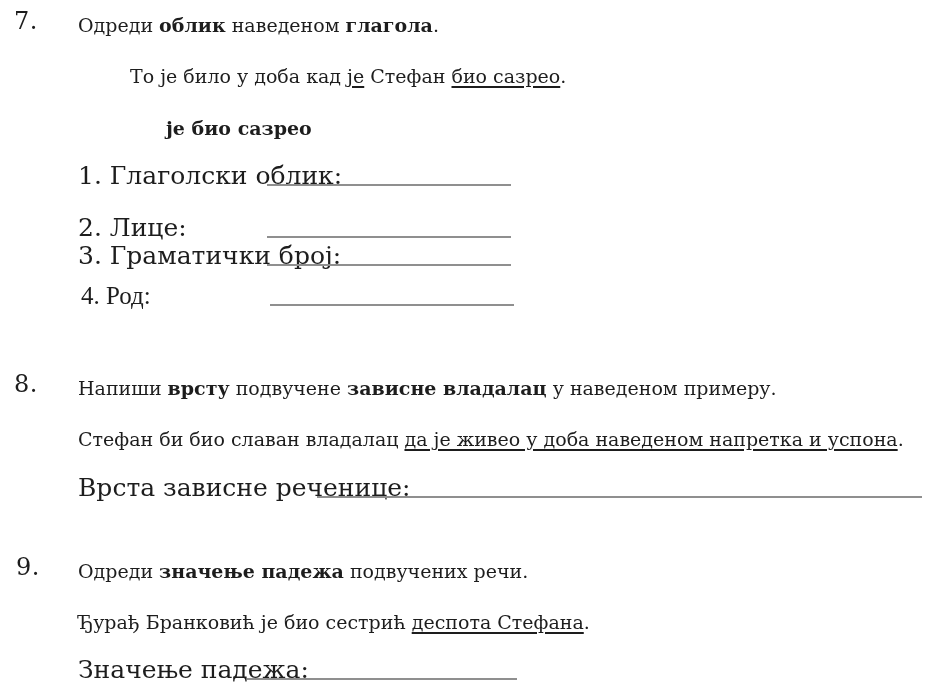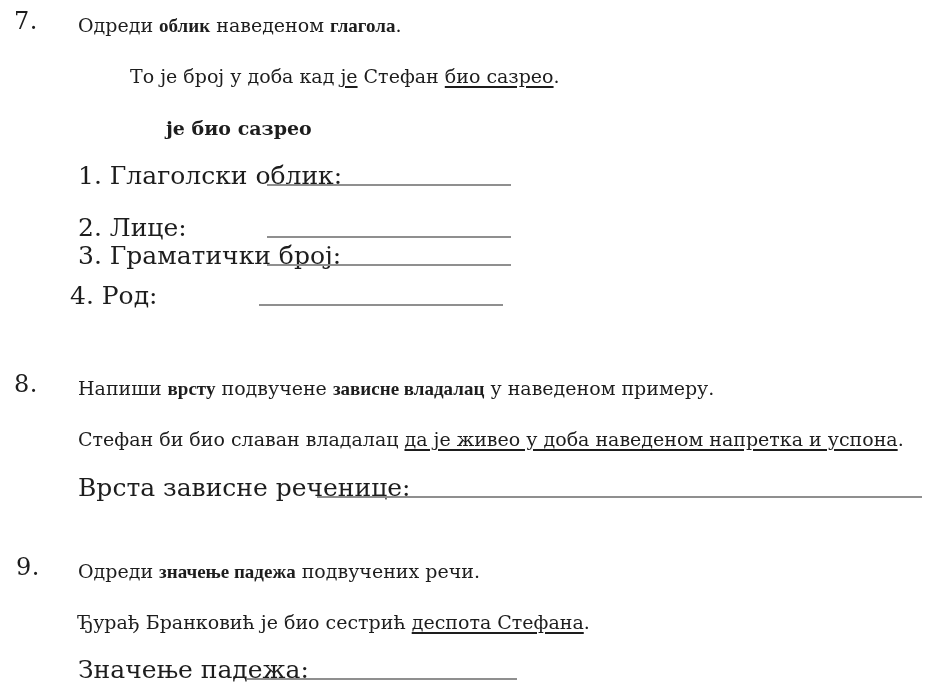--- a/index.html
+++ b/index.html
@@ -20,21 +20,21 @@
   .qnum {
     font-size: 24px;
     line-height: 26px;
     letter-spacing: 0.5px;
   }
   .txt {
     font-size: 19px;
     line-height: 24px;
     white-space: nowrap;
   }
-  .txt .b { font-weight: bold; font-family: Liberation Serif, serif; }
+  .txt .b { font-weight: bold; }
   .txt .u {
     text-decoration: underline;
     text-decoration-thickness: 1.5px;
     text-underline-offset: 3px;
   }
   .bold { font-weight: bold; }
   .fieldrow {
     position: absolute;
     height: 21px;
   }
@@ -60,36 +60,36 @@
   .q9-blank { left: 169px; width: 270px; }
 </style>
 </head>
 <body>
 
 <div class="page">
 
   <div>
     <div class="abs qnum" style="left:14px; top:8px;">7.</div>
     <div class="abs txt" style="left:78px; top:13px;"><span>Одреди </span><span class="b">облик</span><span> наведеном </span><span class="b">глагола</span><span>.</span></div>
-    <div class="abs txt" style="left:130px; top:64px;"><span>То је број у доба кад </span><span class="u">је</span><span> Стефан </span><span class="u">био сазрео</span><span>.</span></div>
+    <div class="abs txt" style="left:130px; top:64px;"><span>То је било у доба кад </span><span class="u">је</span><span> Стефан </span><span class="u">био сазрео</span><span>.</span></div>
     <div class="abs txt bold" style="left:130px; top:116px;margin-left:36px;">је био сазрео</div>
 
     <div class="fieldrow" style="left:78px; top:165px; width:433px;">
       <span class="label">1. Глаголски облик:</span>
       <span class="blank q7-blank"></span>
     </div>
     <div class="fieldrow" style="left:78px; top:205px; width:433px;margin-top:12px;">
       <span class="label">2. Лице:</span>
       <span class="blank q7-blank"></span>
     </div>
     <div class="fieldrow" style="left:78px; top:245px; width:433px;">
       <span class="label">3. Граматички број:</span>
       <span class="blank q7-blank"></span>
     </div>
-    <div class="fieldrow" style="left:70px; top:285px; width:433px;">
+    <div class="fieldrow" style="left:81px; top:285px; width:433px;font-family:Liberation Serif, serif;">
       <span class="label">4. Род:</span>
       <span class="blank q7-blank"></span>
     </div>
   </div>
 
   <div>
     <div class="abs qnum" style="left:14px; top:371px;">8.</div>
     <div class="abs txt" style="left:78px; top:376px;"><span>Напиши </span><span class="b">врсту</span><span> подвучене </span><span class="b">зависне владалац</span><span> у наведеном примеру.</span></div>
     <div class="abs txt" style="left:78px; top:427px;"><span>Стефан би био славан владалац </span><span class="u">да је живео у доба наведеном напретка и успона</span><span>.</span></div>
 

